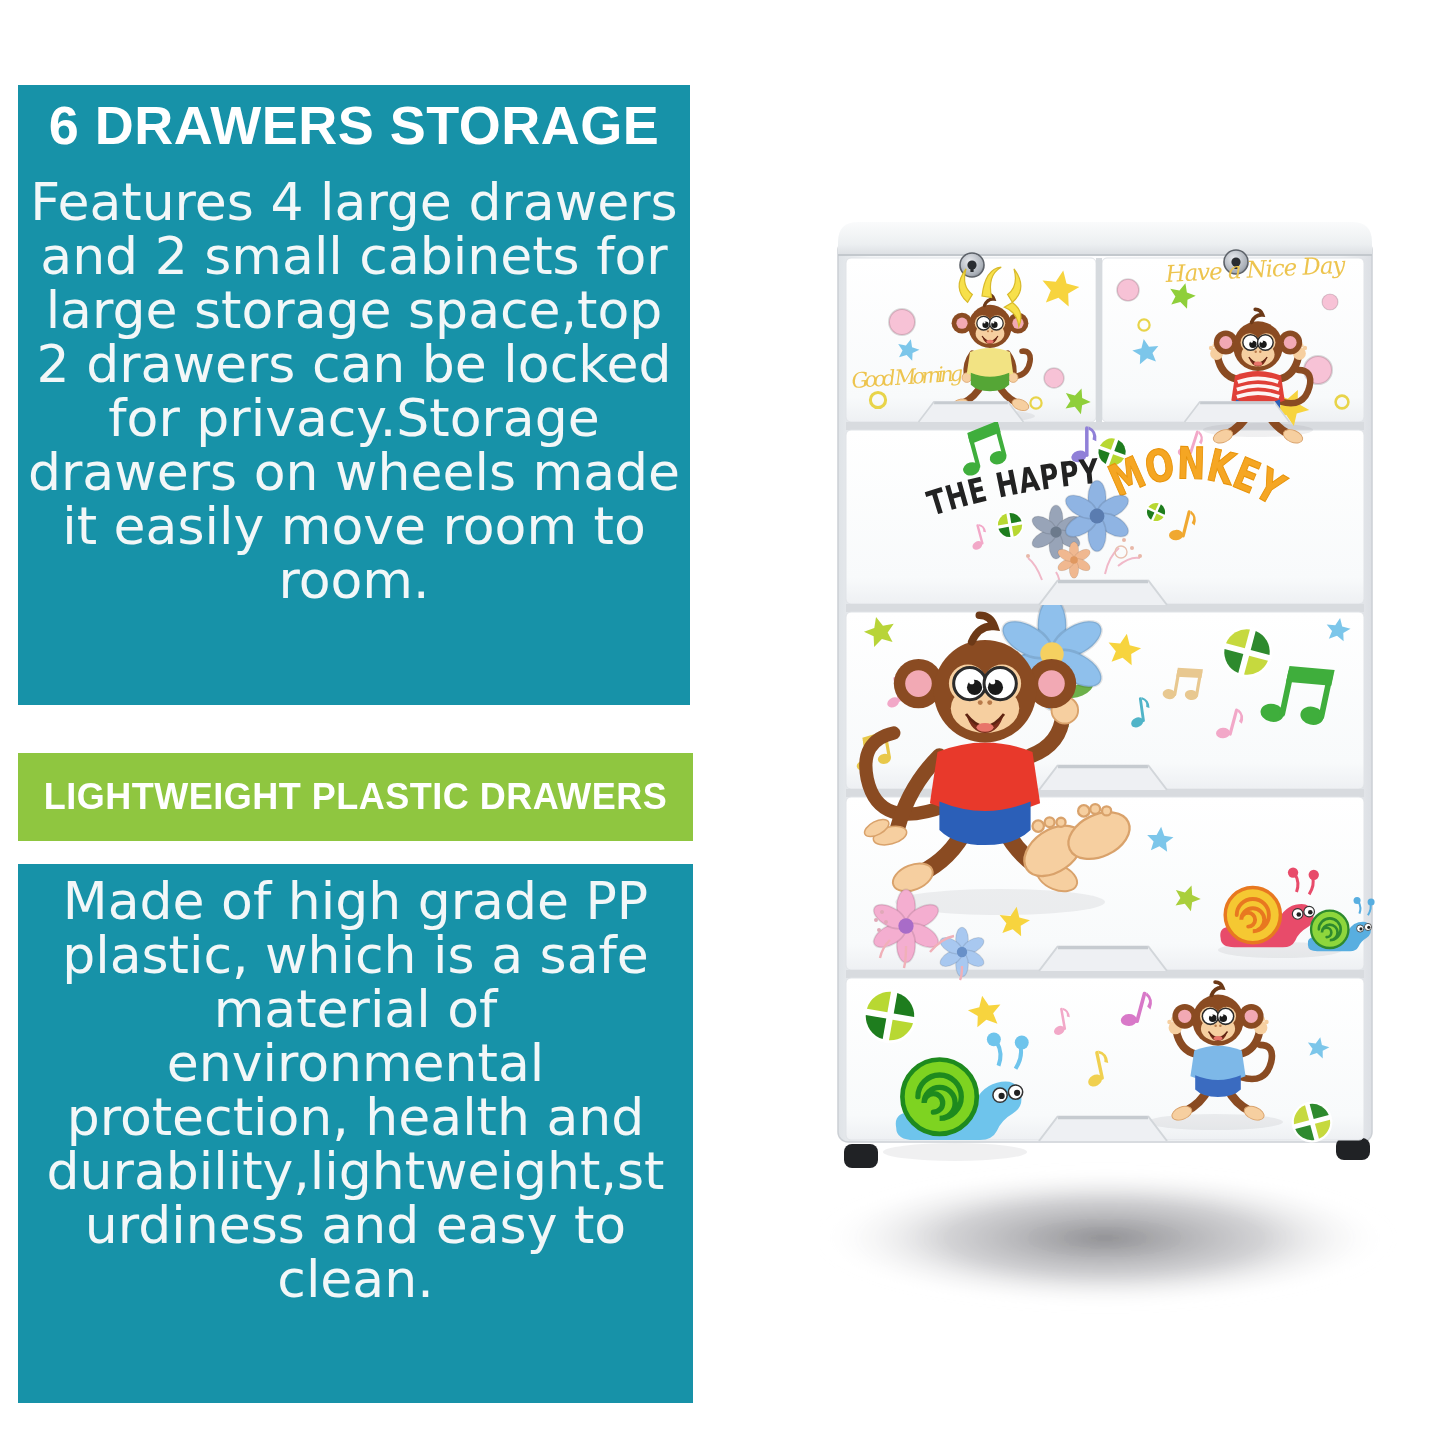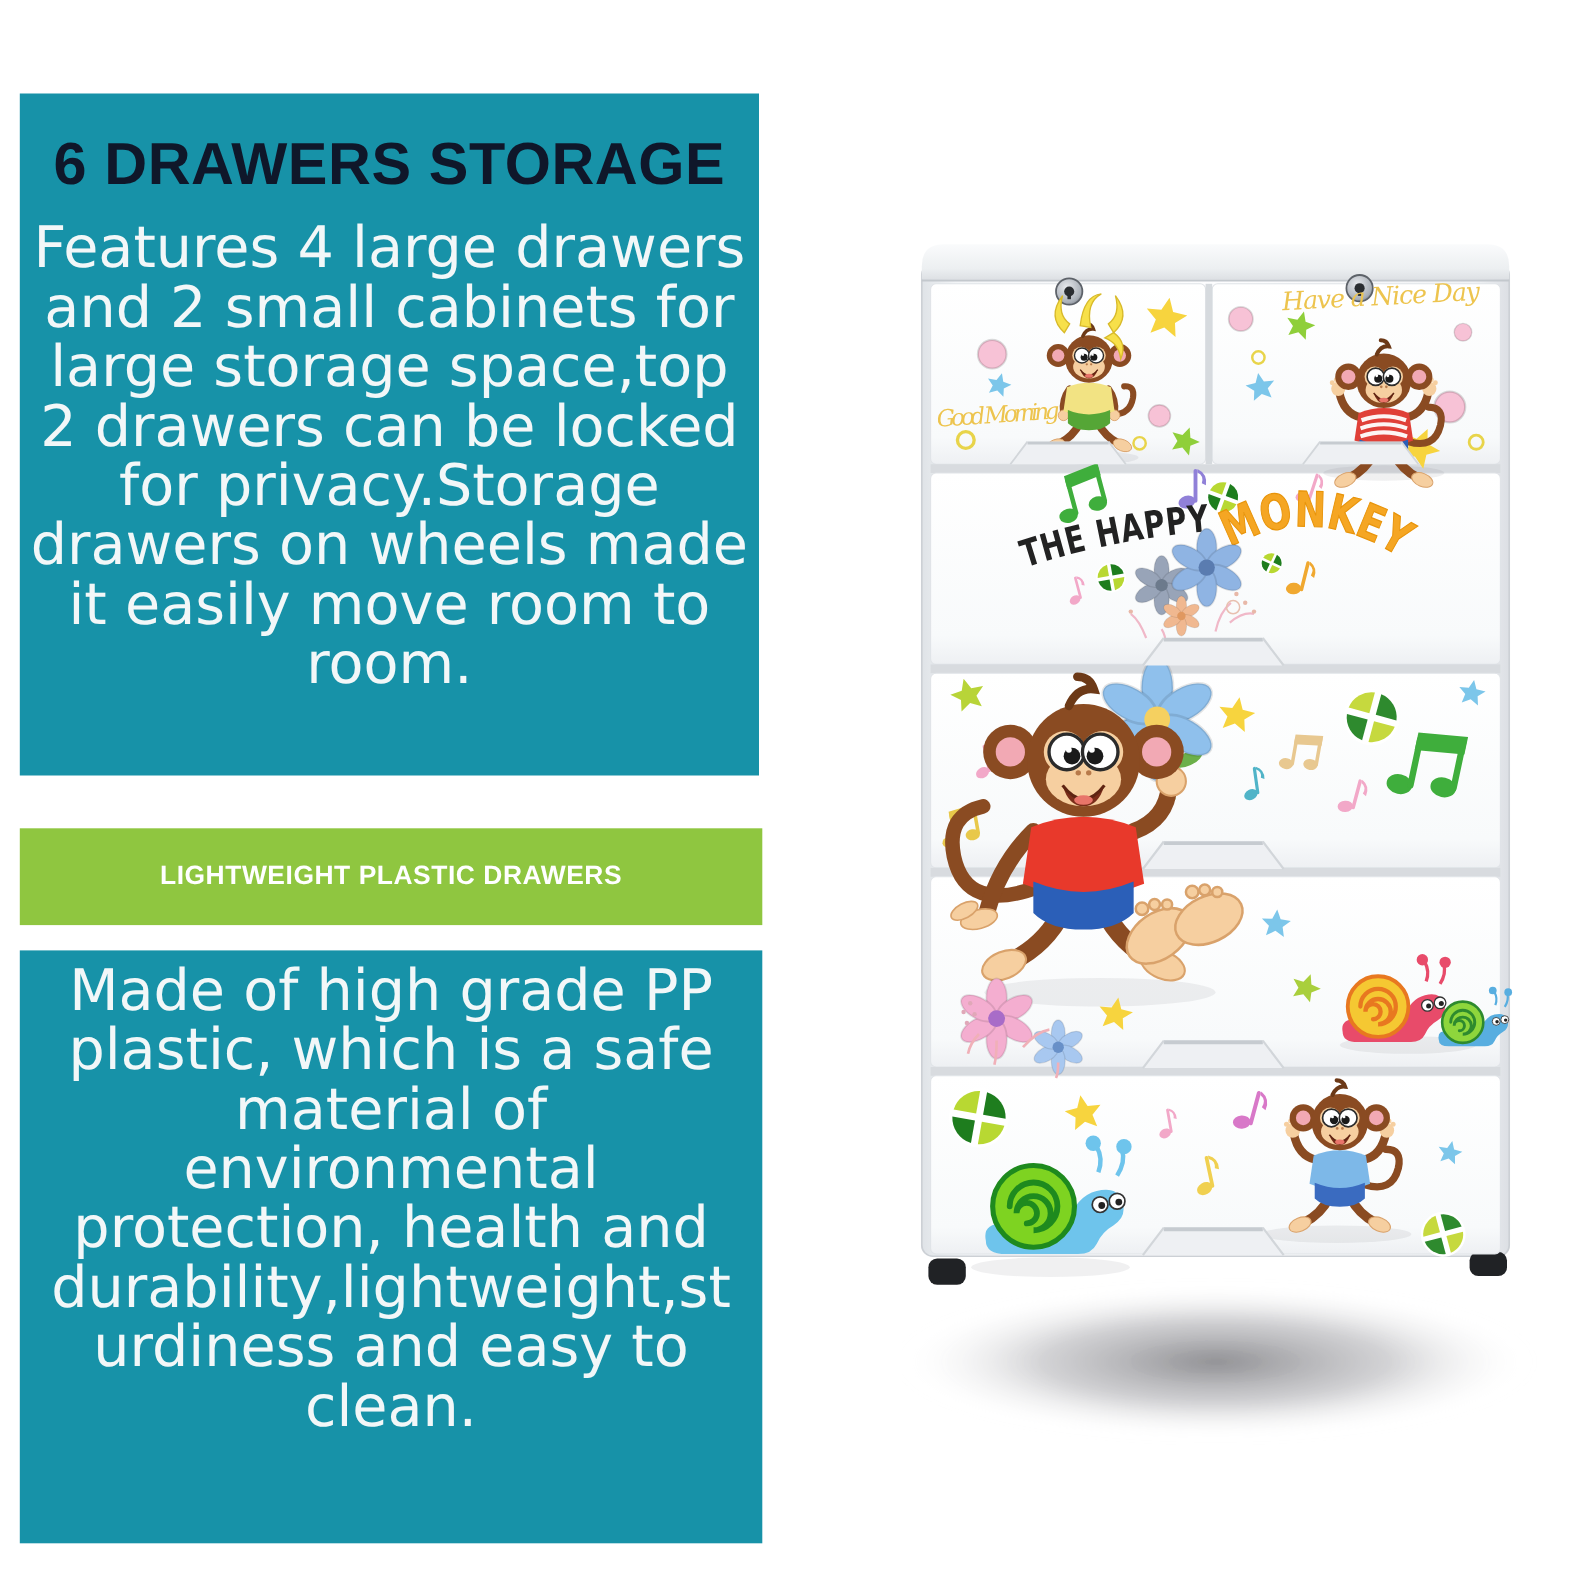--- a/index.html
+++ b/index.html
@@ -11,26 +11,26 @@
   html,body{background:#ffffff;}
   body{width:1445px;height:1445px;position:relative;overflow:hidden;
        font-family:"DejaVu Sans",sans-serif;}
   .stage{position:absolute;inset:0;background:#ffffff;}
 
   .panel{position:absolute;background:var(--teal);color:var(--panel-text);text-align:center;}
   .panel-storage{left:18px;top:85px;width:672px;height:620px;padding-top:10px;}
   .panel-storage h1{
     font-family:"Liberation Sans","DejaVu Sans",sans-serif;
     font-weight:bold;font-size:54px;line-height:1.12;letter-spacing:.5px;
-    margin:24px 4px 20px 4px;color:#0f172a;}
+    margin:0 4px 20px 4px;color:#ffffff;}
   .panel-body{font-size:52px;line-height:54px;white-space:pre-line;color:var(--panel-text);}
   .green-bar{position:absolute;left:18px;top:753px;width:675px;height:88px;
     background:var(--green);display:flex;align-items:center;justify-content:center;}
   .green-bar h2{font-family:"Liberation Sans","DejaVu Sans",sans-serif;
-    font-weight:bold;font-size:24px;letter-spacing:.5px;color:#ffffff;}
+    font-weight:bold;font-size:36px;letter-spacing:.5px;color:#ffffff;}
   .panel-material{left:18px;top:864px;width:675px;height:539px;padding-top:10px;}
 
   .product-svg{position:absolute;left:820px;top:200px;width:630px;height:1170px;}
   .happy-text{font-family:"DejaVu Sans",sans-serif;font-weight:bold;
     fill:var(--decal-black);letter-spacing:1px;}
   .monkey-text{font-family:"DejaVu Sans",sans-serif;font-weight:bold;
     fill:var(--decal-orange);stroke:var(--decal-orange-edge);stroke-width:1.1px;}
   .script-text{font-family:"DejaVu Serif","Liberation Serif",serif;font-style:italic;
     fill:var(--decal-script-yellow);}
 </style>

